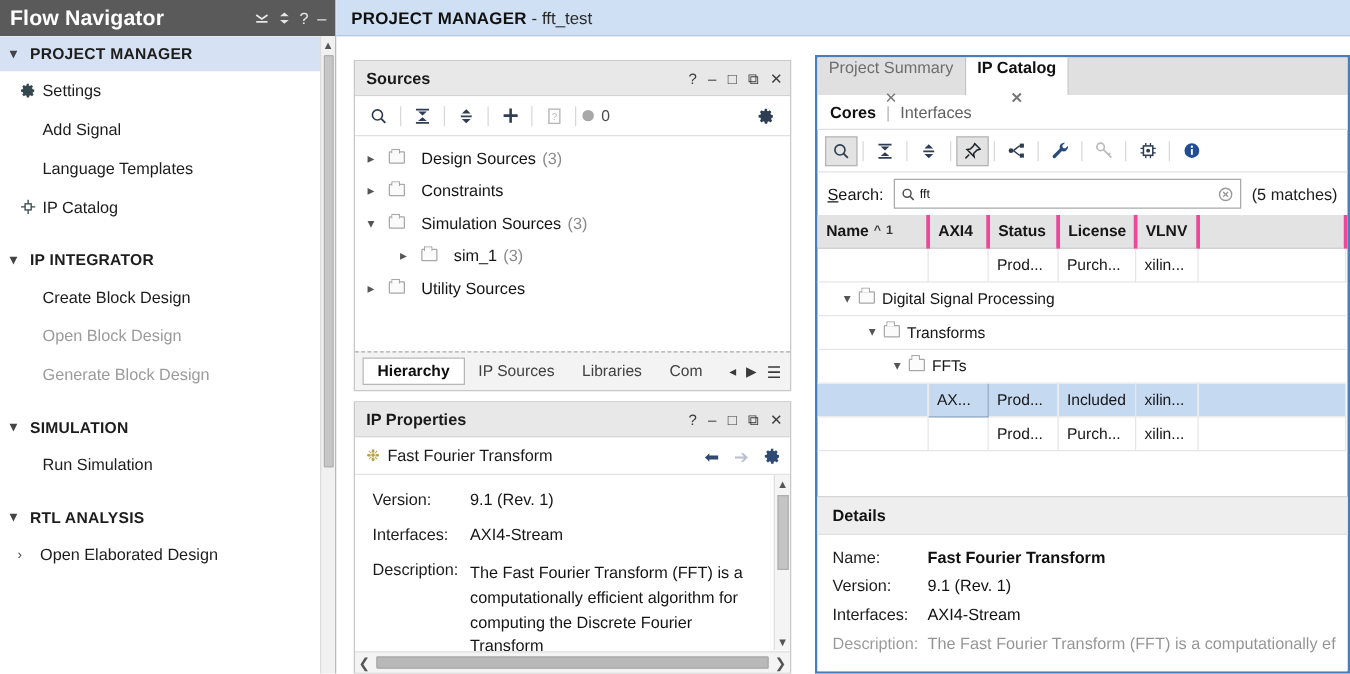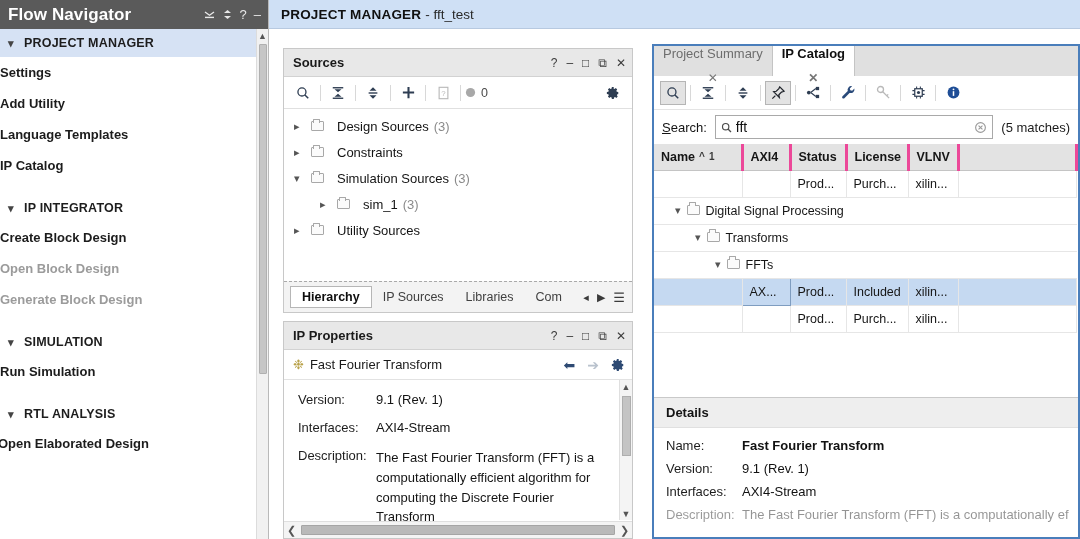--- a/index.html
+++ b/index.html
@@ -32,22 +32,22 @@
     position:absolute;left:0;top:29px;width:256px;height:510px;
     background:#ffffff;overflow:hidden;
   }
   .sb-section{
     display:flex;align-items:center;height:28px;padding-left:8px;
     font-weight:bold;font-size:12.5px;color:#1d1d1d;letter-spacing:.2px;
   }
   .sb-section.active{background:#d6e2f4;}
   .chev{width:16px;display:inline-block;color:#444;font-size:11px;line-height:1;}
   .sb-item{
-    display:flex;align-items:center;height:31px;
-    font-size:13px;color:#1c1c1c;font-weight:bold;
+    display:flex;align-items:center;height:31px;padding-left:34px;
+    font-size:13px;color:#1c1c1c;
   }
   .sb-item.dim{color:#9b9b9b;}
   .sb-item .li-icon{
     width:20px;margin-left:-22px;margin-right:2px;display:inline-flex;
     align-items:center;justify-content:center;color:#37474f;
   }
   .sb-item .li-chev{width:18px;margin-left:-20px;color:#444;font-size:11px;}
   .sb-gap{height:13px;}
 
   
@@ -156,21 +156,21 @@
   .rsub .ifc{color:#5f5f5f;}
   .rtool{height:34px;display:flex;align-items:center;padding:0 6px;border-bottom:1px solid #e4e4e4;}
   .searchrow{height:34px;display:flex;align-items:center;padding:0 8px;gap:8px;}
   .searchrow .lbl{font-size:13px;color:#141414;}
   .searchrow .lbl u{text-decoration:underline;}
   .sbox{
     flex:1;height:24px;border:1px solid #a9a9a9;background:#fff;display:flex;align-items:center;
     padding:0 5px;gap:4px;
   }
   .sbox .mag{color:#4b4b4b;font-size:11px;}
-  .sbox input{border:0;outline:0;flex:1;font-family:"Liberation Sans",sans-serif;font-size:14px;color:#111;background:transparent;}
+  .sbox input{border:0;outline:0;flex:1;font-family:"Liberation Sans",sans-serif;font-size:10px;color:#111;background:transparent;}
   .sbox .clr{color:#9a9a9a;font-size:13px;}
   .matches{font-size:13px;color:#1b1b1b;white-space:nowrap;}
 
   
   .ctbl{width:100%;border-collapse:collapse;table-layout:fixed;}
   .ctbl th{
     background:#e3e3e3;border-right:3px solid #ec4899;border-bottom:1px solid #c4c4c4;
     font-size:12.5px;font-weight:bold;color:#161616;text-align:left;padding:4px 7px;height:26px;
   }
   .ctbl td{
@@ -238,21 +238,21 @@
     <div class="sb-item">
       <span class="li-icon">
         <svg width="13" height="13" viewBox="0 0 16 16">
             <path fill="#37474f" d="M8 5.2a2.8 2.8 0 100 5.6 2.8 2.8 0 000-5.6zm0 4.2a1.4 1.4 0 110-2.8 1.4 1.4 0 010 2.8z"></path>
             <path fill="#37474f" d="M14 9.1V6.9l-1.7-.3a4.6 4.6 0 00-.5-1.2l1-1.4-1.6-1.6-1.4 1a4.6 4.6 0 00-1.2-.5L8.9 1.2H6.7l-.3 1.7a4.6 4.6 0 00-1.2.5l-1.4-1-1.6 1.6 1 1.4a4.6 4.6 0 00-.5 1.2l-1.7.3v2.2l1.7.3c.1.4.3.8.5 1.2l-1 1.4 1.6 1.6 1.4-1c.4.2.8.4 1.2.5l.3 1.7h2.2l.3-1.7c.4-.1.8-.3 1.2-.5l1.4 1 1.6-1.6-1-1.4c.2-.4.4-.8.5-1.2l1.6-.3z"></path>
           </svg>
       </span>
       <span>Settings</span>
     </div>
     <div class="sb-item">
-      <span>Add Utility</span>
+      <span>Add Signal</span>
     </div>
     <div class="sb-item">
       <span>Language Templates</span>
     </div>
     <div class="sb-item">
       <span class="li-icon">
         <svg width="13" height="13" viewBox="0 0 16 16">
             <rect x="5" y="5" width="6" height="6" fill="none" stroke="#37474f" stroke-width="1.3"></rect>
             <path stroke="#37474f" stroke-width="1.3" d="M8 1v4M8 11v4M1 8h4M11 8h4"></path>
           </svg>
@@ -490,20 +490,25 @@
       <div class="rtab">
         <span>Project Summary</span>
         <span class="x">✕</span>
       </div>
       <div class="rtab sel">
         <span>IP Catalog</span>
         <span class="x">✕</span>
       </div>
     </div>
 
+    <div class="rsub">
+      <span class="cores">Cores</span>
+      <span class="bar">|</span>
+      <span class="ifc">Interfaces</span>
+    </div>
 
     <div class="rtool">
       <div class="tb-btn active">
         <svg width="14" height="14" viewBox="0 0 16 16">
             <circle cx="6.8" cy="6.8" r="4.6" fill="none" stroke="#2e3d52" stroke-width="1.5"></circle>
             <path d="M10.2 10.2 L14 14" stroke="#2e3d52" stroke-width="1.7"></path>
           </svg>
       </div>
       <div class="tb-sep"></div>
       <div class="tb-btn">

